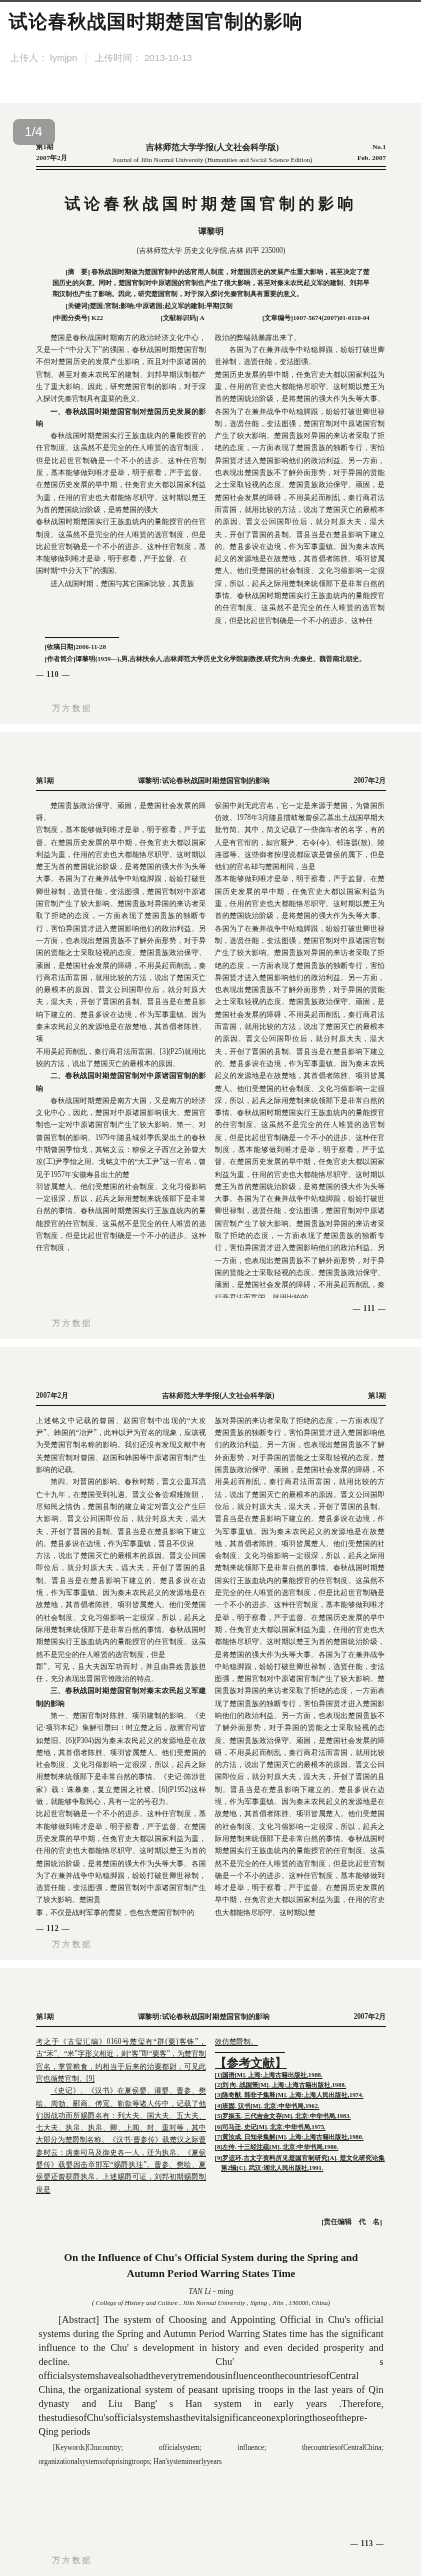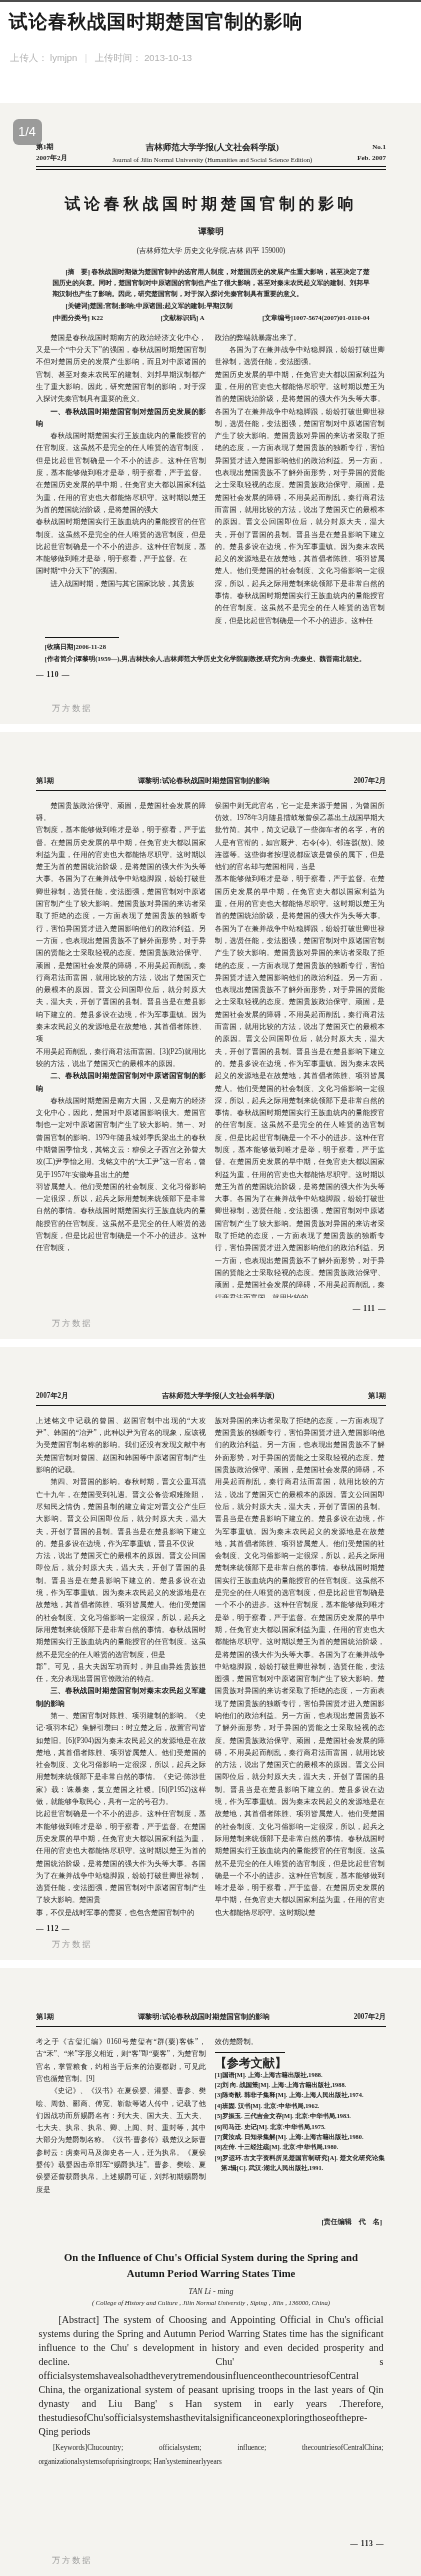--- a/index.html
+++ b/index.html
@@ -8,21 +8,21 @@
   .viewer-head{height:101px;position:relative;background:#fff;}
   .doc-title{margin:0;padding:7.5px 8.8px 0 8.8px;font-size:19px;line-height:25px;font-weight:700;color:#1c1c1c;letter-spacing:0.6px;}
   .meta{margin:0;padding:17.6px 8.8px 0 10px;font-size:9.4px;color:#b3b3b3;}
   .meta .sep{color:#dcdcdc;margin:0 7.5px;}
   
   .page{position:relative;width:422px;background:#f4f3ef;color:#282828;
         font-family:"Liberation Serif","DejaVu Serif",serif;}
   .page{padding:0 36px 0 36px;box-sizing:border-box;}
   .gap{margin-bottom:8.2px;}
   .p1{height:621px;} .p2{height:607px;} .p3{height:613px;} .p4{height:608px;}
-  .badge{position:absolute;top:15.7px;left:12.6px;width:29px;height:26.4px;border-radius:5.7px;
+  .badge{position:absolute;top:15.7px;left:12.6px;width:42px;height:26.4px;border-radius:5.7px;
          background:rgba(142,142,142,.88);color:#fff;font-family:"Liberation Sans",sans-serif;
          font-size:12.6px;display:flex;align-items:center;justify-content:center;z-index:5;}
   
   .jh{display:flex;justify-content:space-between;align-items:center;padding-top:39px;}
   .jh .side{font-size:7px;line-height:10.7px;font-weight:bold;white-space:nowrap;}
   .jh .mid{text-align:center;}
   .jh .mid .cn{font-size:8.5px;font-weight:bold;}
   .jh .mid .en{font-size:6.6px;margin-top:1.9px;}
   .rule2{margin-top:3.1px;height:1.9px;border-top:1.3px solid #161616;border-bottom:0.6px solid #161616;}
   .art-title{margin:24px 0 0 0;text-align:center;font-size:15.7px;font-weight:700;letter-spacing:3.8px;color:#1d1d1d;}
@@ -30,21 +30,21 @@
   .art-affil{margin:8.2px 0 0 0;text-align:center;font-size:7.2px;}
   .abs{margin:10px 16.4px 0 16.4px;font-size:6.6px;line-height:11px;text-align:justify;text-indent:2em;font-weight:bold;color:#2a2a2a;}
   .kw{margin:1.3px 16.4px 0 16.4px;font-size:6.6px;line-height:11px;text-indent:2em;font-weight:bold;}
   .cats{margin:2.5px 16.4px 0 16.4px;font-size:6.6px;font-weight:bold;display:flex;justify-content:space-between;}
   
   .rh{display:flex;justify-content:space-between;align-items:flex-end;padding-top:44px;
       font-size:7.2px;font-weight:bold;border-bottom:1.6px solid #1a1a1a;padding-bottom:3.8px;}
   
   .cols{display:flex;gap:8.8px;margin-top:8.8px;}
   .col{width:170px;overflow:hidden;font-size:7.2px;line-height:12.3px;text-align:justify;color:#262626;}
-  .h476{height:299px;} .h792{height:498px;} .h800{height:503px;} .h278{height:175px;}
+  .h476{height:299px;} .h792{height:498px;} .h800{height:503px;} .h278{height:175px;text-decoration:underline;}
   .col p{margin:0;}
   .bp{text-indent:2em;} .bp.ni{text-indent:0;}
   .bh{font-weight:bold;text-indent:2em;}
   
   .fnrule{width:74px;height:1.3px;background:#161616;margin:6.3px 0 3.1px 8.8px;}
   .fn{margin:0 0 0 8.8px;font-size:6.6px;line-height:11.3px;font-weight:bold;}
   .pagenum{font-size:7.5px;font-weight:bold;letter-spacing:0.6px;margin-top:6.3px;}
   .pn-left{text-align:left;} .pn-right{text-align:right;}
   .watermark{position:absolute;left:52px;bottom:10px;color:#9a9a9a;font-size:8.2px;letter-spacing:1.9px;
              font-family:"Liberation Serif","DejaVu Serif",serif;}
@@ -84,21 +84,21 @@
       </div>
       <div class="side" style="text-align:right;">
         <div>No.1</div>
           <div>Feb. 2007</div>
       </div>
     </div>
     <div class="rule2"></div>
   </div>
   <h2 class="art-title">试论春秋战国时期楚国官制的影响</h2>
   <div class="art-author">谭黎明</div>
-  <div class="art-affil">(吉林师范大学 历史文化学院,吉林 四平 159000)</div>
+  <div class="art-affil">(吉林师范大学 历史文化学院,吉林 四平 235000)</div>
   <p class="abs"><span>[摘　要] </span><span>春秋战国时期做为楚国官制中的选官用人制度，对楚国历史的发展产生重大影响，甚至决定了楚国历史的兴衰。同时，楚国官制对中原诸国的官制也产生了很大影响，甚至对秦末农民起义军的建制、刘邦早期汉制也产生了影响。因此，研究楚国官制，对于深入探讨先秦官制具有重要的意义。</span></p>
   <p class="kw"><span>[关键词]</span><span>楚国;官制;影响;中原诸国;起义军的建制;早期汉制</span></p>
   <div class="cats">
     <span>[中图分类号] K22</span>
     <span>[文献标识码] A</span>
     <span>[文章编号]1007-5674(2007)01-0110-04</span>
   </div>
   <div class="cols">
     <div class="col h476">
         <p class="bp">楚国是春秋战国时期南方的政治经济文化中心，又是一个“中分天下”的强国，春秋战国时期楚国官制不但对楚国历史的发展产生影响，而且对中原诸国的官制、甚至对秦末农民军的建制、刘邦早期汉制都产生了重大影响。因此，研究楚国官制的影响，对于深入探讨先秦官制具有重要的意义。</p>

